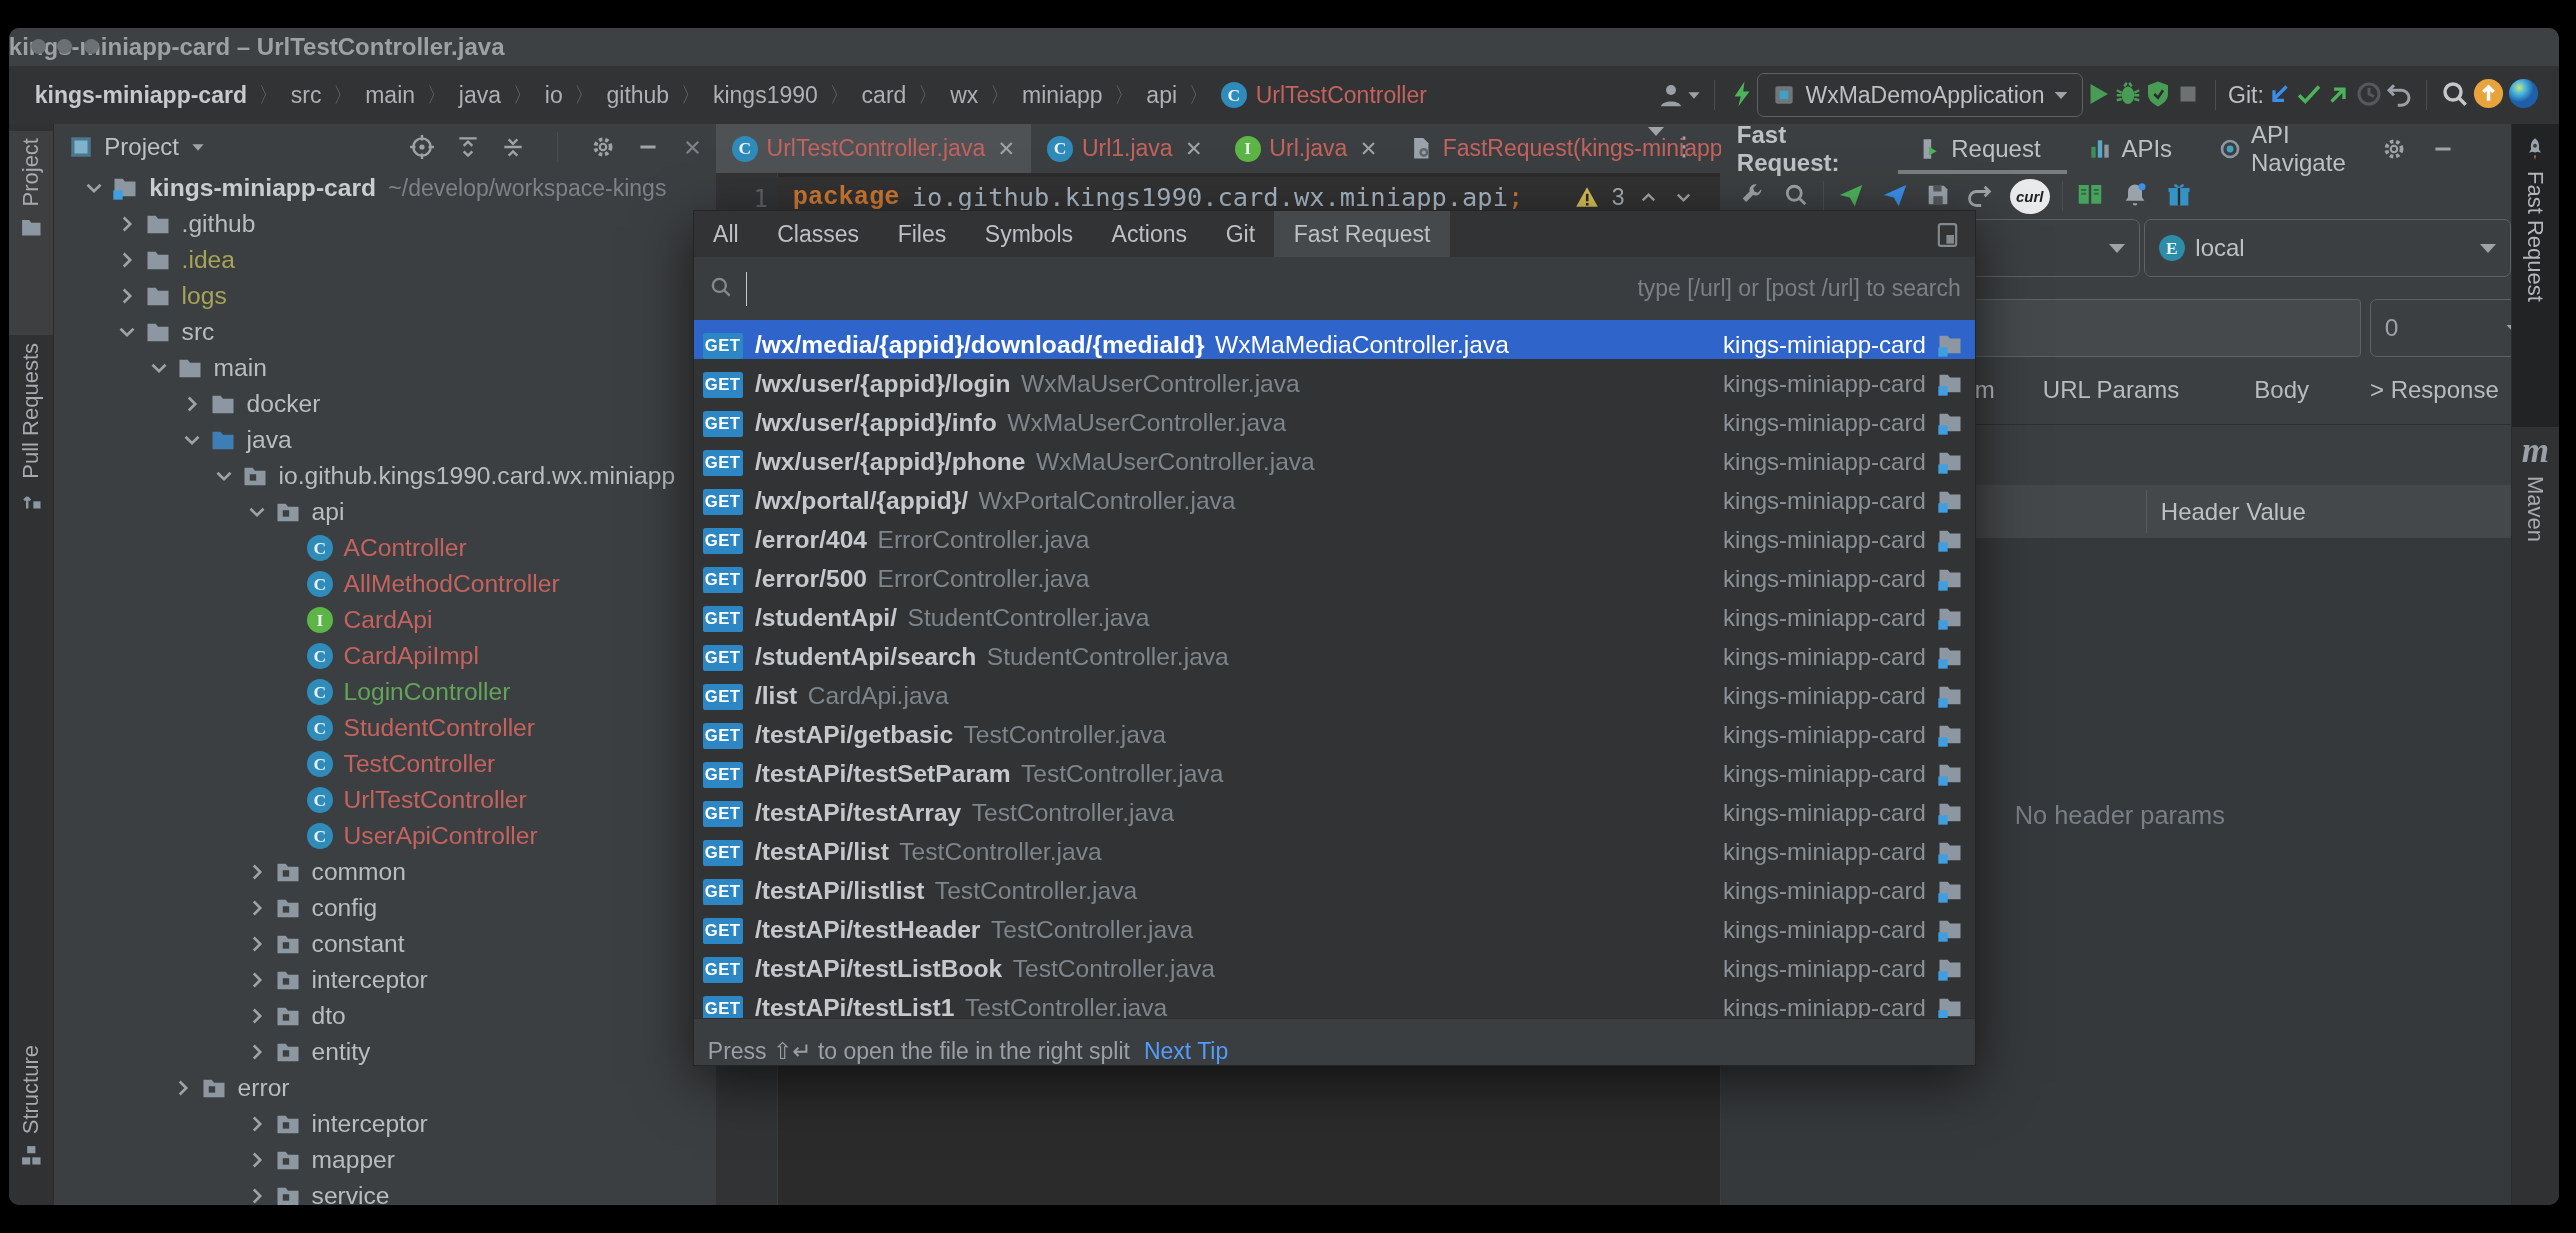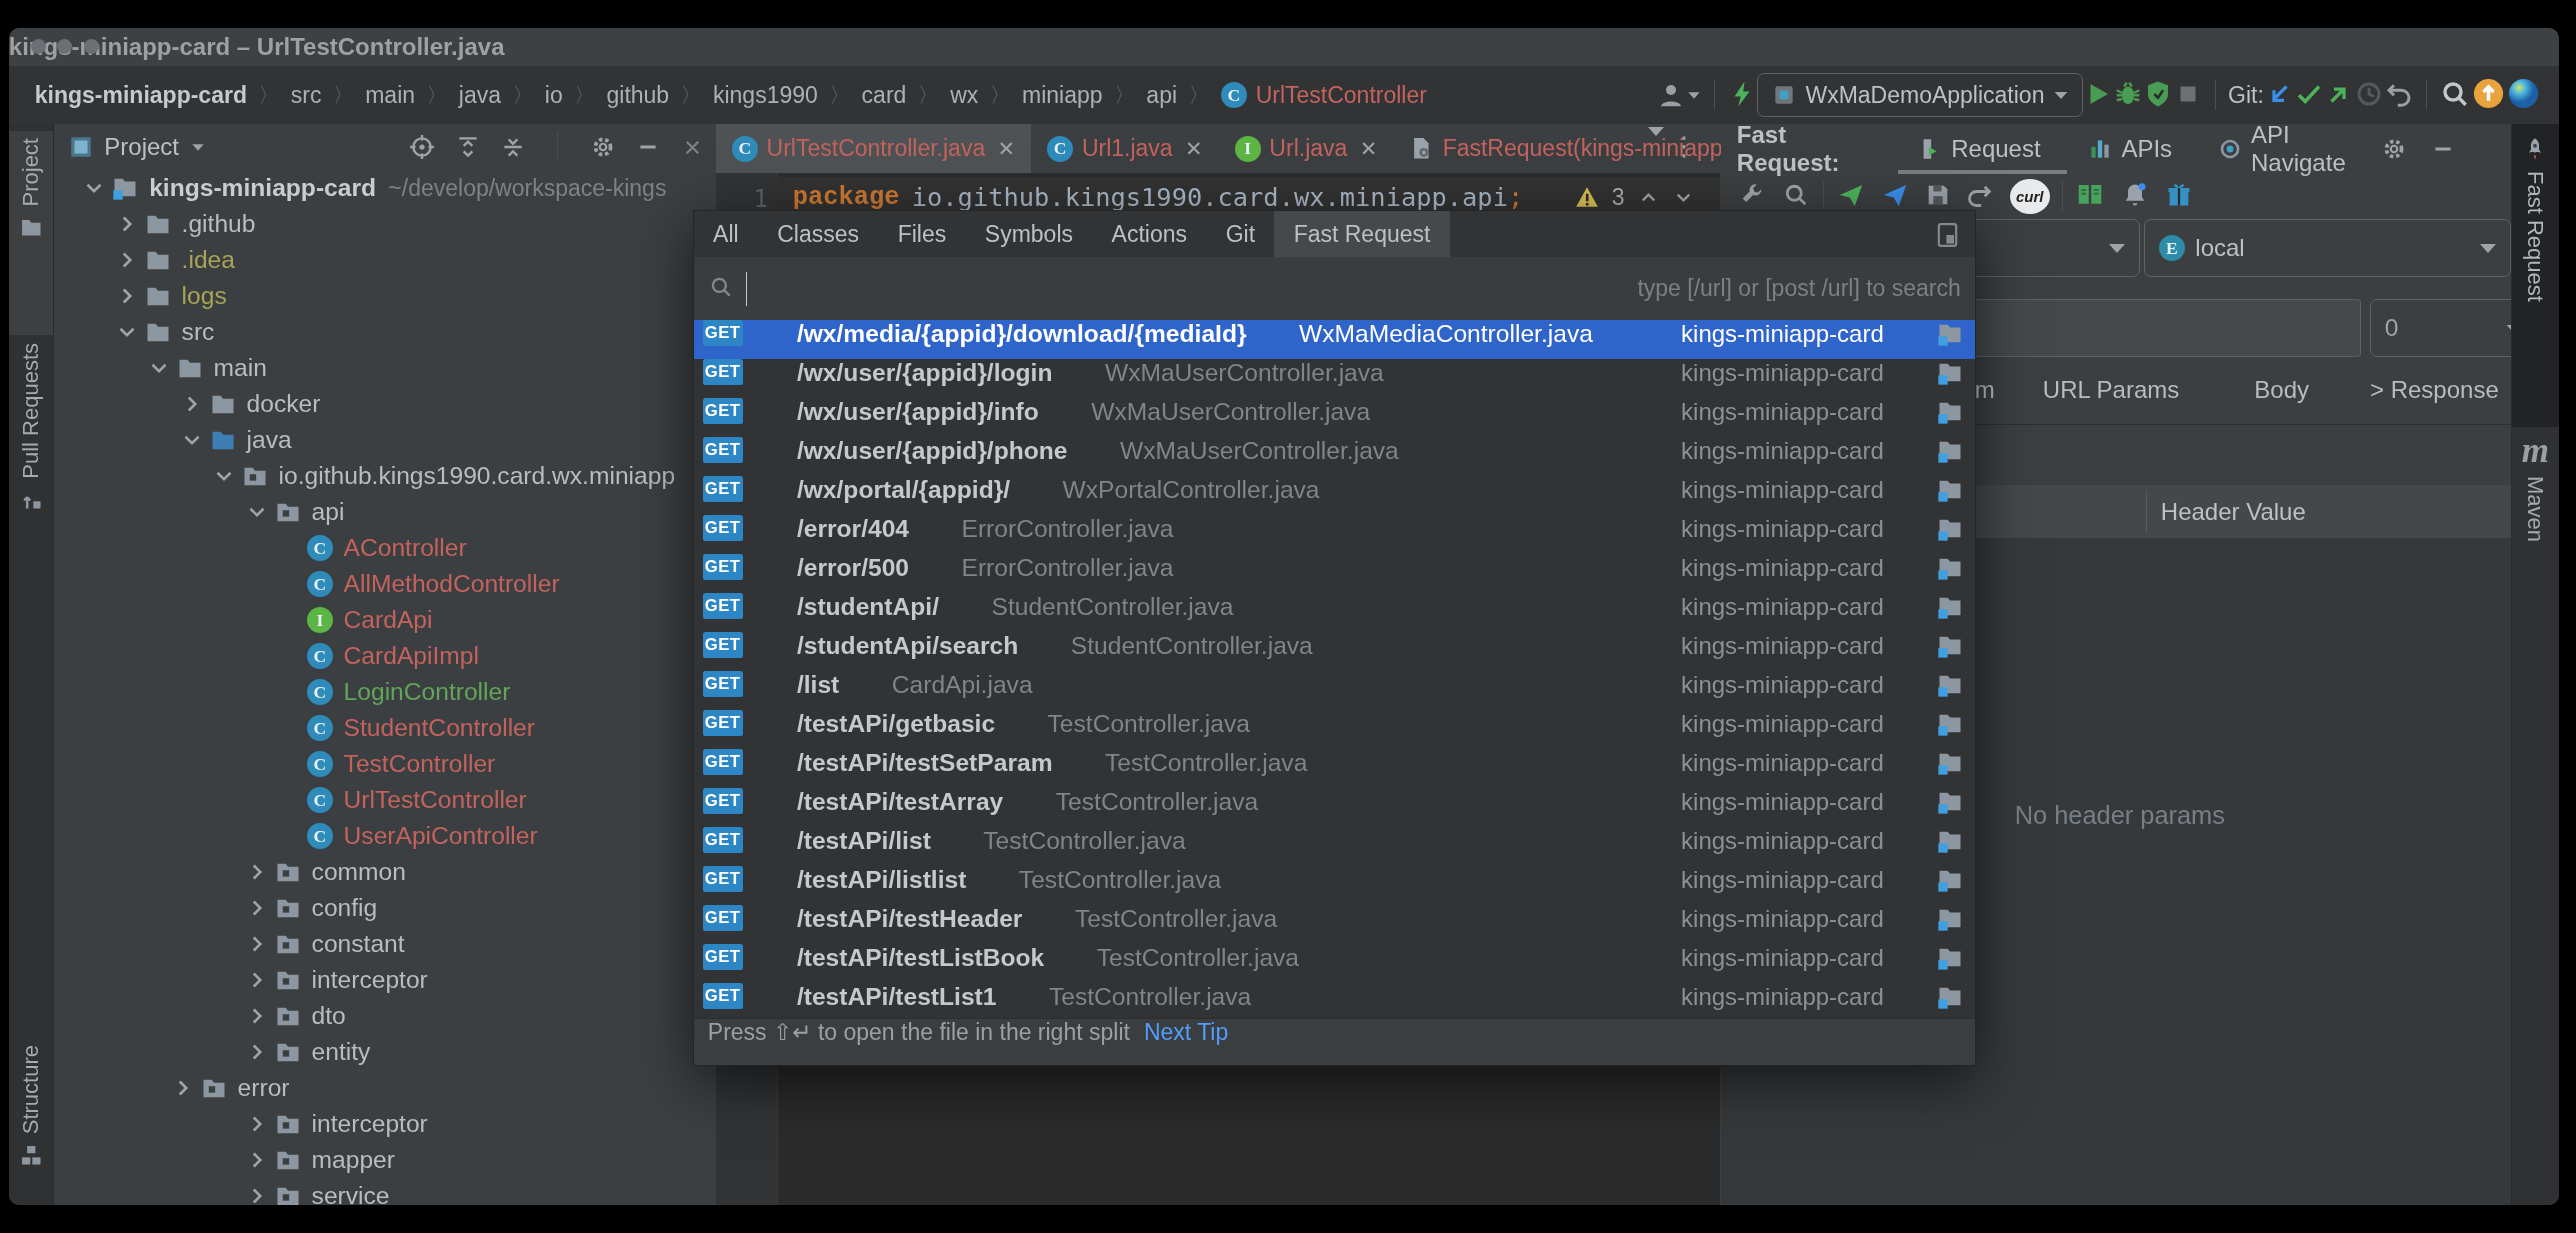--- a/index.html
+++ b/index.html
@@ -68,29 +68,29 @@
   .noparams{position:absolute;left:0;top:263px;width:798px;text-align:center;color:#787f85;font-size:25.4px;}
   
   .popup{left:684px;top:182px;width:1281px;height:854px;background:#313335;border:0.9px solid #232526;box-shadow:0 16px 53px rgba(0,0,0,.6);z-index:50;}
   .ptabs{position:absolute;left:0;top:0;width:100%;height:46px;display:flex;align-items:stretch;background:#313335;border-bottom:0.9px solid #2a2c2e;}
   .ptab{display:flex;align-items:center;padding:0 19.3px;font-size:23px;color:#bdc1c3;}
   .ptab.sel{background:#46494c;}
   .psearch{position:absolute;left:0;top:46px;width:100%;height:63px;background:#3a3d3f;display:flex;align-items:center;border-bottom:0.9px solid #2a2c2e;}
   .psearch input{flex:1;background:transparent;border:none;outline:none;color:#d3d7d9;font-size:24.6px;caret-color:#d3d7d9;border-left:1.8px solid #c7cacc;height:32px;padding-left:1.8px;}
   .phint{color:#7a8085;font-size:23px;margin-right:14px;white-space:nowrap;}
   .plist{position:absolute;left:0;top:109px;width:100%;height:699px;overflow:hidden;}
-  .prow{height:39px;display:flex;align-items:flex-start;font-size:24.6px;white-space:nowrap;gap:42px;}
+  .prow{height:39px;display:flex;align-items:flex-end;font-size:24.6px;white-space:nowrap;}
   .prow.sel{background:#2f65ca;}
   .badge{flex:none;width:40px;height:26px;border-radius:2.6px;background:#2d87c5;color:#fff;font-size:16.7px;font-weight:bold;display:flex;align-items:center;justify-content:center;margin:0 12.3px 0 8.8px;letter-spacing:0.4px;}
   .ppath{color:#c5c9cc;font-weight:bold;}
   .pfile{color:#7e858b;margin-left:10.5px;}
   .prow.sel .ppath,.prow.sel .pfile,.prow.sel .pmod{color:#fff;}
   .pmod{margin-left:auto;color:#8b9196;font-size:24px;}
   .pmicon{margin:0 10.5px;flex:none;display:inline-flex;}
-  .pfoot{position:absolute;left:0;bottom:0;width:100%;height:46px;background:#3b3e40;display:flex;align-items:flex-start;font-size:23px;color:#9aa0a5;border-top:0.9px solid #2a2c2e;}
+  .pfoot{position:absolute;left:0;bottom:0;width:100%;height:46px;background:#3b3e40;display:flex;align-items:flex-end;font-size:23px;color:#9aa0a5;border-top:0.9px solid #2a2c2e;}
   .pfoot a{color:#539df8;margin-left:14px;text-decoration:none;}
   .curlb{width:40px;height:35px;border-radius:50%;background:#e8eaeb;color:#222;font-size:15px;font-weight:bold;font-style:italic;display:flex;align-items:center;justify-content:center;}
   .mico{font-family:"Liberation Serif",serif;font-weight:bold;font-style:italic;color:#9aa0a5;font-size:35px;}
 </style>
 </head>
 <body>
 
 <div class="screen">
   <div class="win">
 

